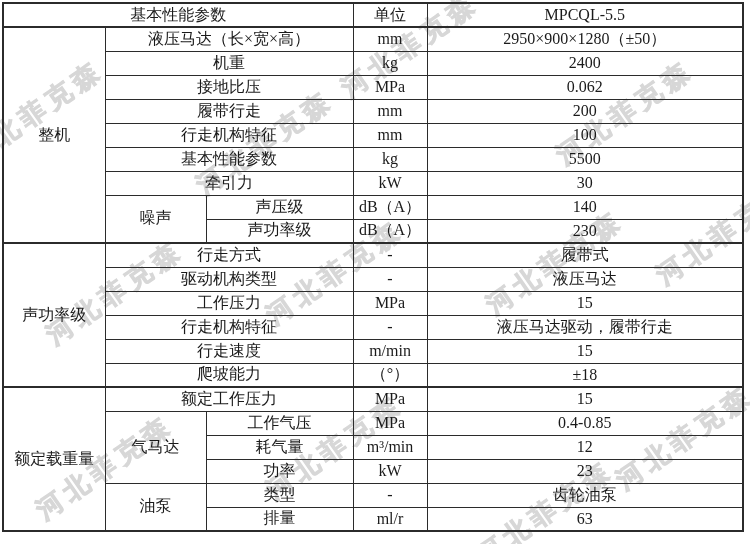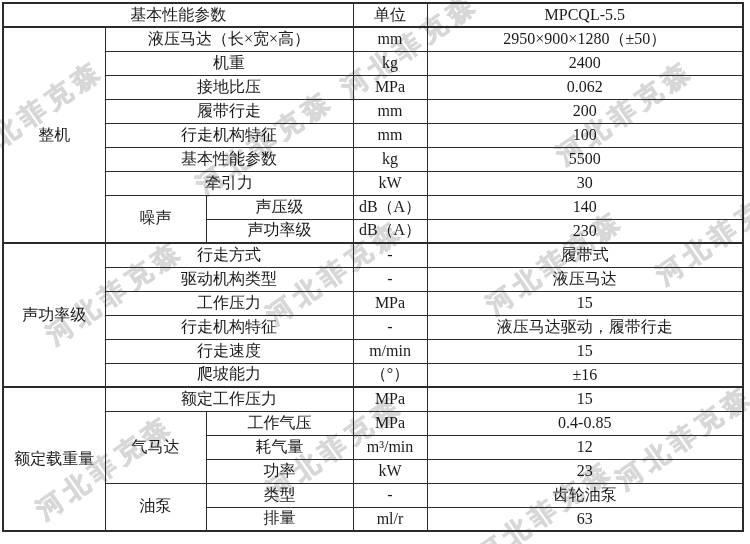--- a/index.html
+++ b/index.html
@@ -168,21 +168,21 @@
       <td class="value-cell">液压马达驱动，履带行走</td>
     </tr>
     <tr>
       <td colspan="2">行走速度</td>
       <td class="unit-cell">m/min</td>
       <td class="value-cell">15</td>
     </tr>
     <tr>
       <td colspan="2">爬坡能力</td>
       <td class="unit-cell">（°）</td>
-      <td class="value-cell">±16</td>
+      <td class="value-cell">±18</td>
     </tr>
 
     <tr class="thick-top">
       <td rowspan="6">额定载重量</td>
       <td colspan="2">额定工作压力</td>
       <td class="unit-cell">MPa</td>
       <td class="value-cell">15</td>
     </tr>
     <tr>
       <td rowspan="3">气马达</td>

